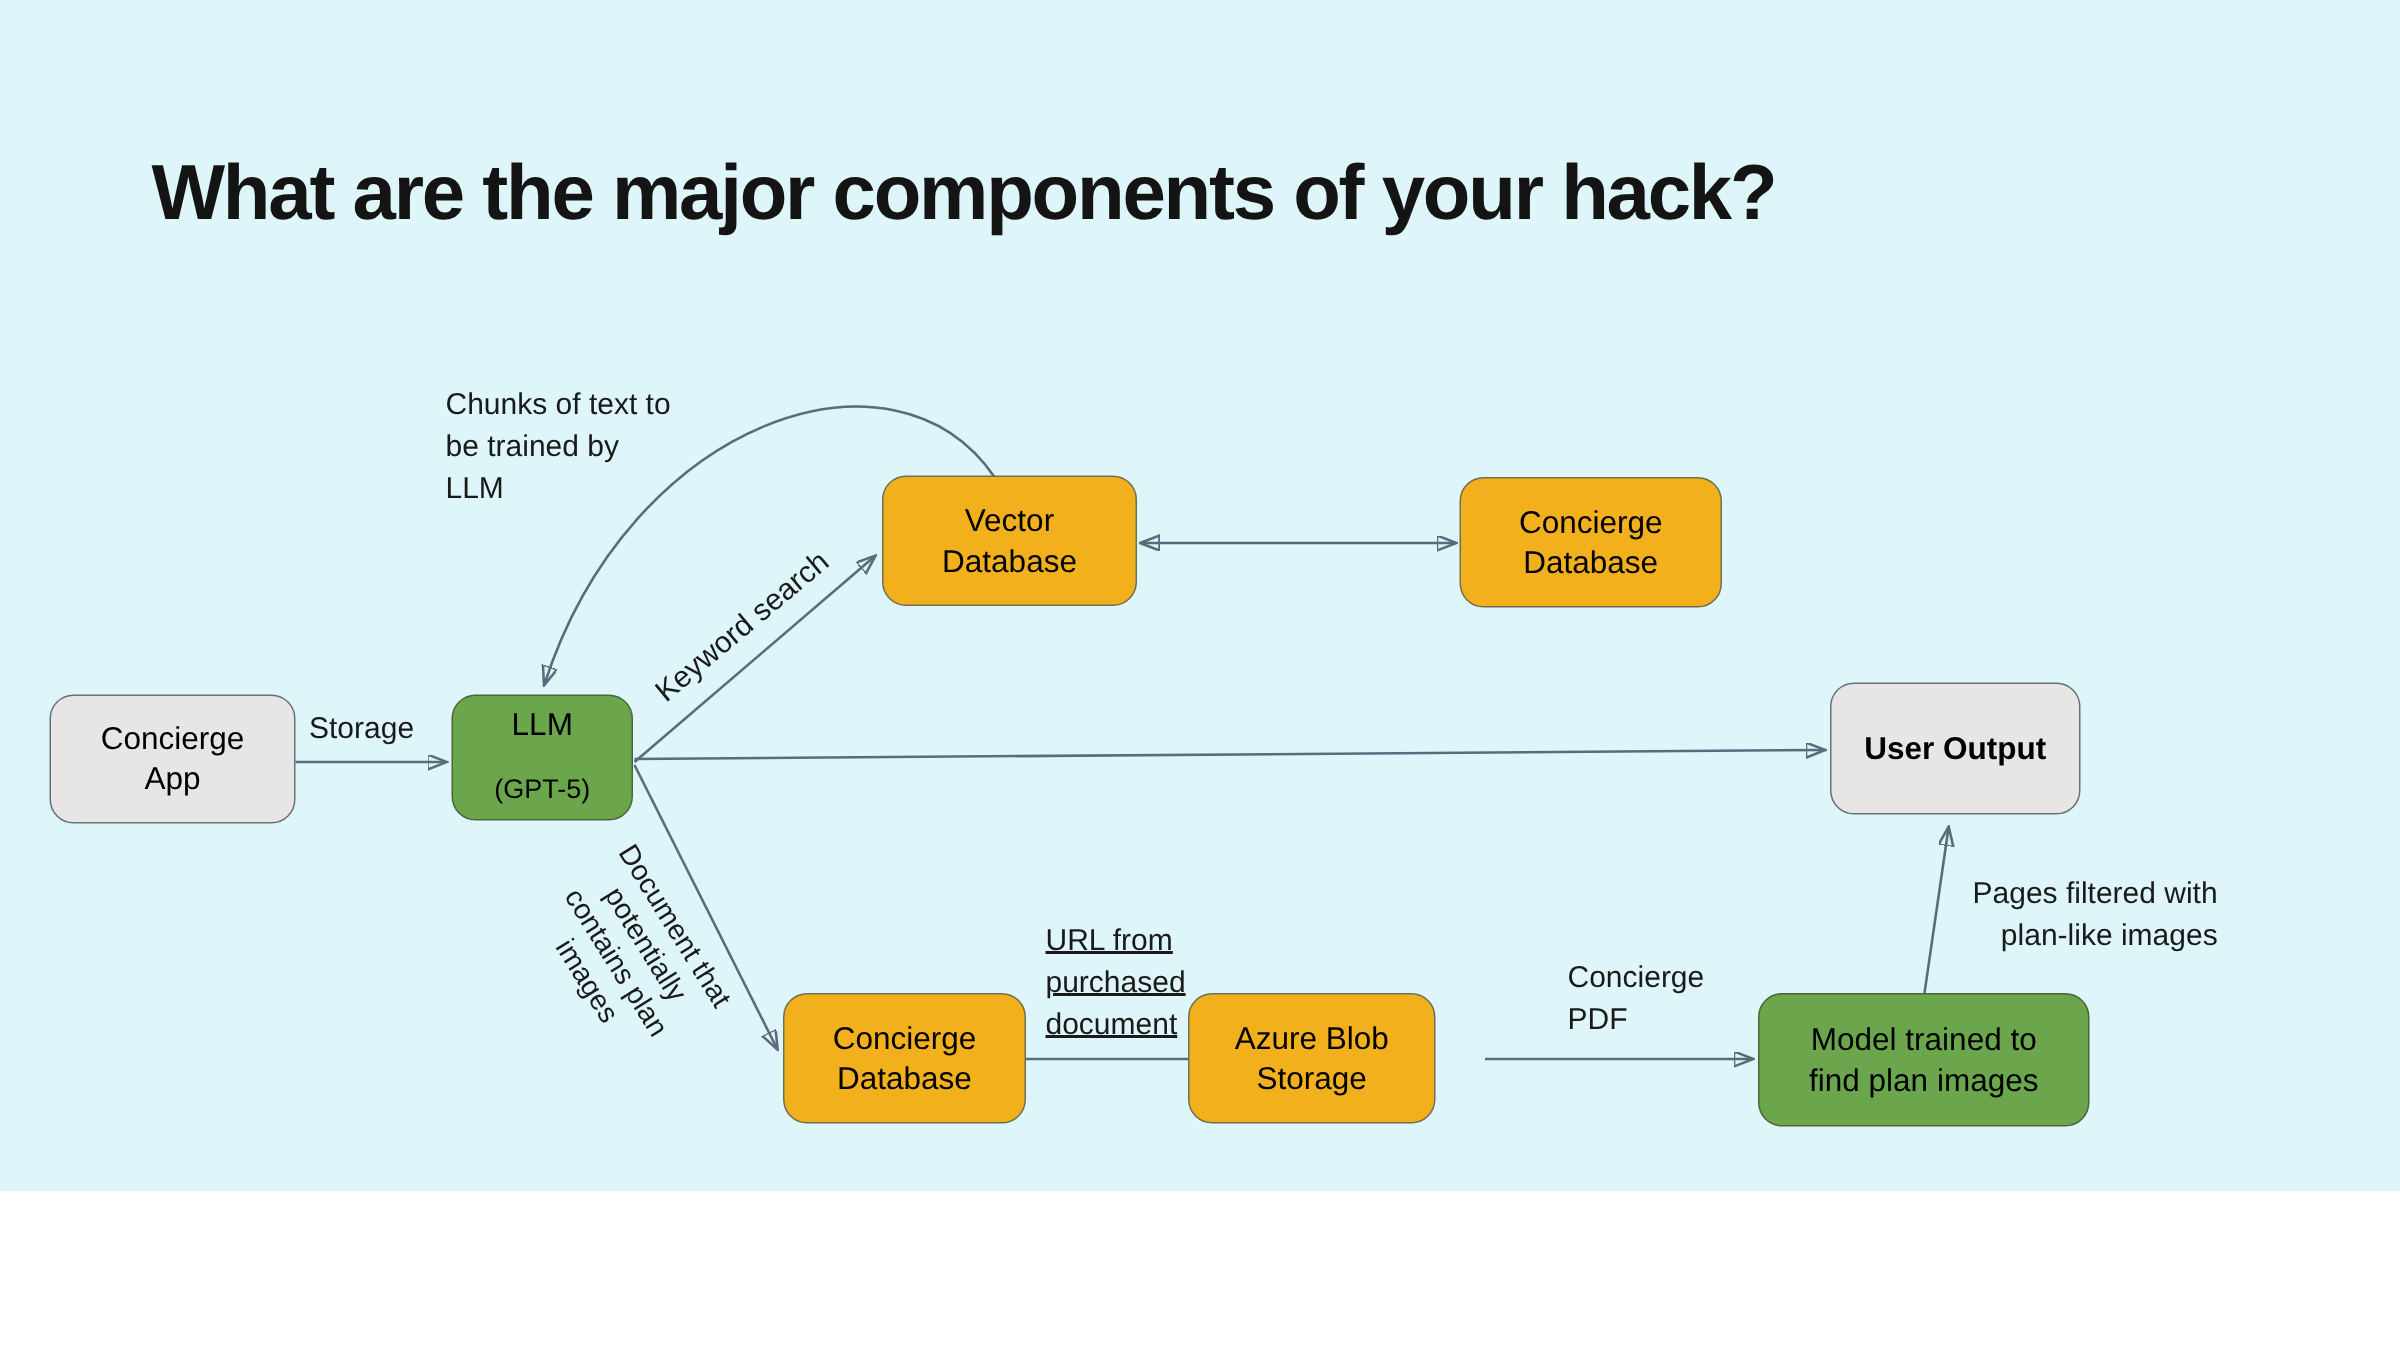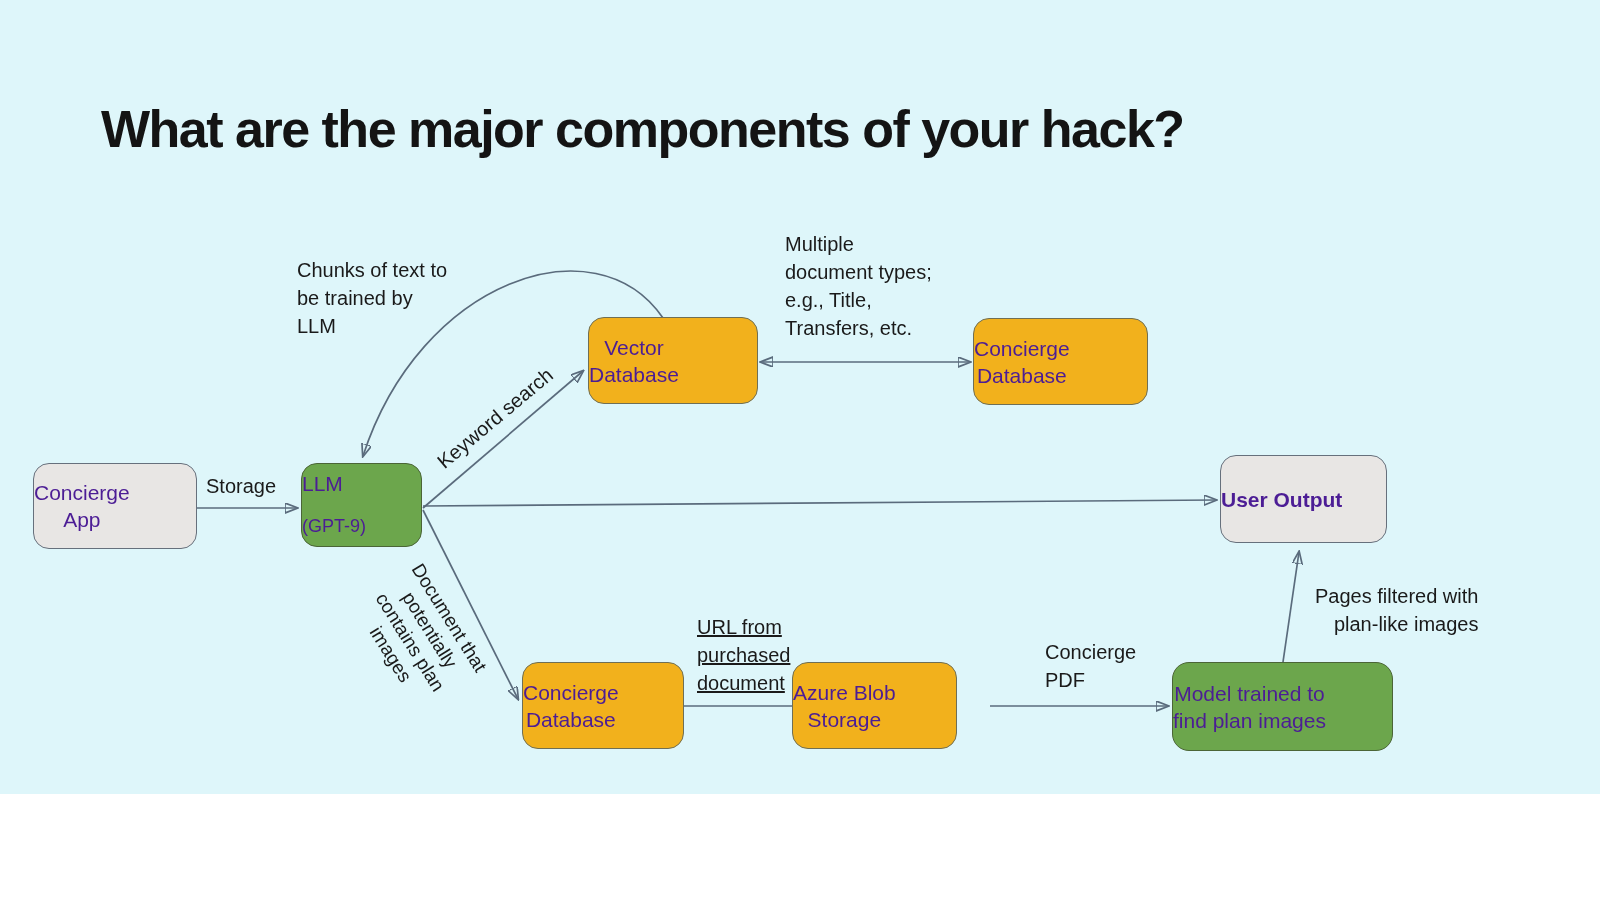--- a/index.html
+++ b/index.html
@@ -37,26 +37,26 @@
     stroke: #5a6b7c;
     stroke-width: 1.7;
     fill: none;
   }
   .node {
     position: absolute;
     box-sizing: border-box;
     border-radius: 16px;
     display: flex;
     flex-direction: column;
-    align-items: flex-start;
+    align-items: center;
     justify-content: center;
     text-align: center;
     font-size: 21px;
     line-height: 27px;
-    color: #4c1d95;
+    color: #000000;
     white-space: pre-line;
   }
   .node.gray   { background: #e8e6e4; border: 1.6px solid #66707c; }
   .node.yellow { background: #f2b11c; border: 1.6px solid #6f6f55; }
   .node.green  { background: #6ca64c; border: 1.6px solid #4b6537; }
   .node .sub {
     font-size: 18px;
     margin-top: 16px;
   }
   .note {
@@ -105,21 +105,21 @@
     <path d="M1283,662 L1299,552" marker-end="url(#arrow)"></path>
   </svg>
 
   <div class="node gray" style="left:33px; top:463px; width:164px; height:86px;">
     <span>Concierge
 App</span>
   </div>
 
   <div class="node green" style="left:301px; top:463px; width:121px; height:84px;">
     <span>LLM</span>
-    <span class="sub">(GPT-9)</span>
+    <span class="sub">(GPT-5)</span>
   </div>
 
   <div class="node yellow" style="left:588px; top:317px; width:170px; height:87px;">
     <span>Vector
 Database</span>
   </div>
 
   <div class="node yellow" style="left:973px; top:318px; width:175px; height:87px;">
     <span>Concierge
 Database</span>
@@ -132,37 +132,33 @@
   <div class="node yellow" style="left:522px; top:662px; width:162px; height:87px;">
     <span>Concierge
 Database</span>
   </div>
 
   <div class="node yellow" style="left:792px; top:662px; width:165px; height:87px;">
     <span>Azure Blob
 Storage</span>
   </div>
 
-  <div class="node green" style="left:1172px; top:662px; width:221px; height:89px;border-radius:17px;">
+  <div class="node green" style="left:1172px; top:662px; width:221px; height:89px;">
     <span>Model trained to
 find plan images</span>
   </div>
 
   <div class="note" style="left:206px; top:472px;">Storage</div>
 
   <div class="note" style="left:297px; top:256px;">Chunks of text to
 be trained by
 LLM</div>
 
   <div class="note rot-keyword" style="left:385px; top:404px;">Keyword search</div>
 
-  <div class="note" style="left:785px; top:230px;">Multiple
-document types;
-e.g., Title,
-Transfers, etc.</div>
 
   <div class="note rot-document" style="left:335px; top:590px;">Document that
 potentially
 contains plan
 images</div>
 
   <div class="note" style="left:697px; top:613px;text-decoration:underline;">URL from
 purchased
 document</div>
 

